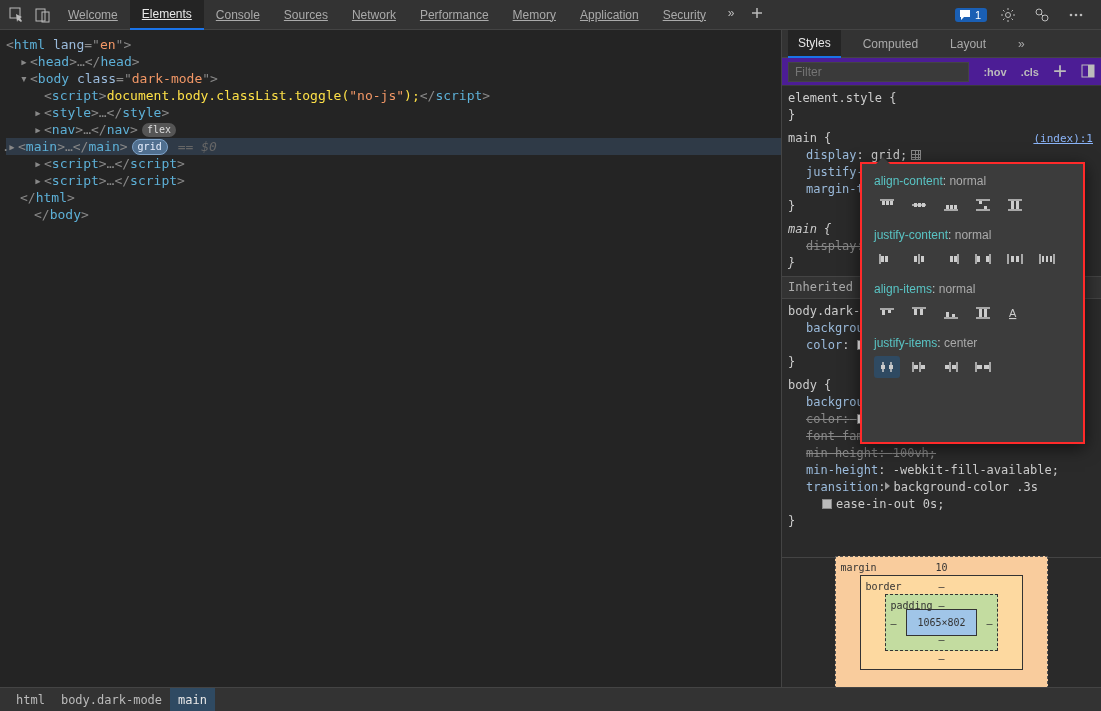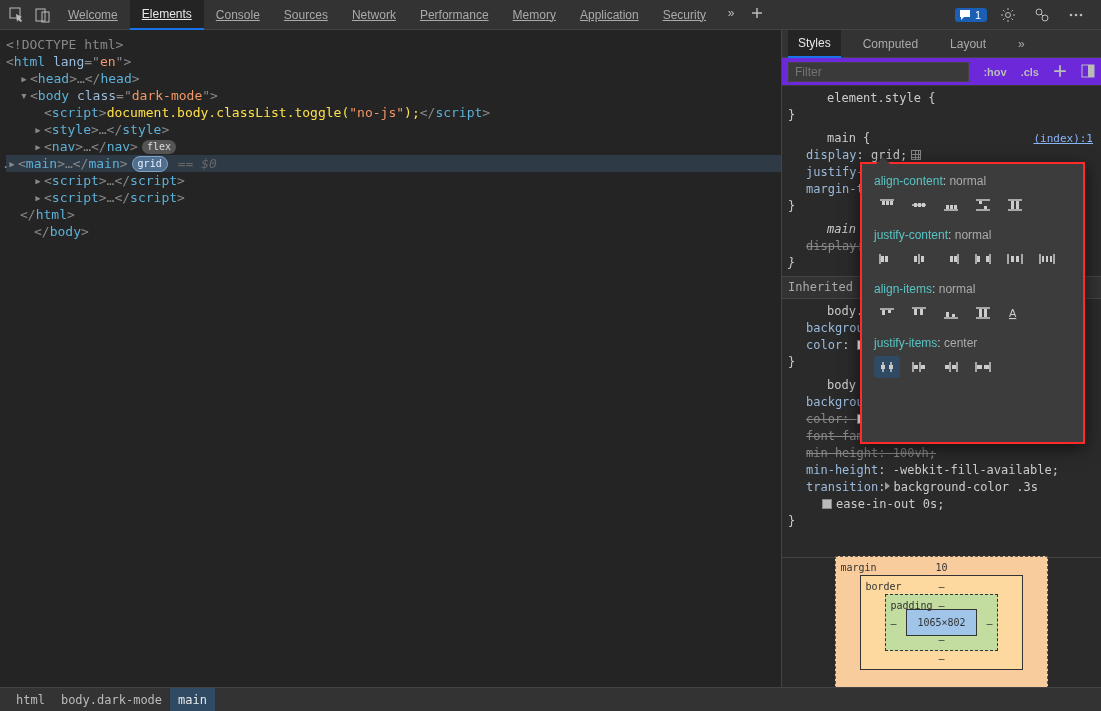--- a/index.html
+++ b/index.html
@@ -92,33 +92,33 @@
     padding: 0 6px; gap: 12px;
   }
   .subtab {
     padding: 0 10px; height: 28px; display: flex; align-items: center;
     color: #aaa; cursor: pointer;
   }
   .subtab.active { background: #242424; color: #e8e8e8; border-bottom: 2px solid #1a73e8; }
 
   .filter-row {
     display: flex; align-items: center; height: 28px;
-    background: #6d28d9; border-bottom: 1px solid #3a3a3a;
+    background: #4c1d95; border-bottom: 1px solid #3a3a3a;
     padding: 0 6px; gap: 14px;
   }
   .filter-input {
     flex: 1; background: #3a3a3a; border: 1px solid #444;
     color: #ccc; height: 20px; padding: 0 6px; font-size: 12px;
   }
   .filter-btn { color: #bbb; font-size: 11px; cursor: pointer; }
   .filter-btn.bold { font-weight: bold; }
   .mini-ic { width: 14px; height: 14px; color: #bbb; }
 
   .styles-body { flex: 1; overflow: hidden; font-family: Consolas, monospace; font-size: 12px; padding: 4px 0 0 6px; line-height: 17px; position: relative; }
-  .rule-sel { color: #ccc; margin-left: 39px; }
+  .rule-sel { color: #ccc; }
   .rule-src { color: #8ab4f8; float: right; margin-right: 8px; text-decoration: underline; font-size: 11px; }
   .prop { padding-left: 18px; }
   .prop-name { color: #9bbbdc; }
   .prop-val { color: #ccc; }
   .strike { text-decoration: line-through; color: #888; }
   .inherited-hdr {
     background: #333; color: #aaa; padding: 2px 6px; margin: 4px -6px 4px -6px;
     border-top: 1px solid #444; border-bottom: 1px solid #444;
   }
   .chk { display:inline-block; width:10px; height:10px; background:#bbb; border:1px solid #888; margin-right:4px; vertical-align: -1px;}
@@ -263,21 +263,20 @@
           <circle cx="13" cy="8" r="1.3" fill="#bbb"></circle>
         </svg>
     </div>
   </div>
 </div>
 
 <div class="main-split">
 
   <div class="left-pane">
     <div class="dom-tree">
-      <div class="dom-node"><span class="tag-ang">&lt;!DOCTYPE html&gt;</span></div>
       <div class="dom-node"><span class="tag-ang">&lt;</span><span class="tag-name">html</span> <span class="attr-name">lang</span><span class="tag-ang">="</span><span class="attr-val">en</span><span class="tag-ang">"&gt;</span></div>
       <div class="dom-node indent1"><span class="arrow">▸</span><span class="tag-ang">&lt;</span><span class="tag-name">head</span><span class="tag-ang">&gt;…&lt;/</span><span class="tag-name">head</span><span class="tag-ang">&gt;</span></div>
       <div class="dom-node indent1"><span class="arrow">▾</span><span class="tag-ang">&lt;</span><span class="tag-name">body</span> <span class="attr-name">class</span><span class="tag-ang">="</span><span class="attr-val">dark-mode</span><span class="tag-ang">"&gt;</span></div>
       <div class="dom-node indent2"><span class="arrow"></span><span class="tag-ang">&lt;</span><span class="tag-name">script</span><span class="tag-ang">&gt;</span><span class="text-node">document.body.classList.toggle(</span><span class="js-str">"no-js"</span><span class="text-node">);</span><span class="tag-ang">&lt;/</span><span class="tag-name">script</span><span class="tag-ang">&gt;</span></div>
       <div class="dom-node indent2"><span class="arrow">▸</span><span class="tag-ang">&lt;</span><span class="tag-name">style</span><span class="tag-ang">&gt;…&lt;/</span><span class="tag-name">style</span><span class="tag-ang">&gt;</span></div>
       <div class="dom-node indent2"><span class="arrow">▸</span><span class="tag-ang">&lt;</span><span class="tag-name">nav</span><span class="tag-ang">&gt;…&lt;/</span><span class="tag-name">nav</span><span class="tag-ang">&gt;</span><span class="inline-badge">flex</span></div>
       <div class="dom-node indent2 dom-sel" style="position:relative;">
         <span class="row-ellipsis" style="left:-22px; top:0;">...</span>
         <span class="arrow">▸</span><span class="tag-ang">&lt;</span><span class="tag-name">main</span><span class="tag-ang">&gt;…&lt;/</span><span class="tag-name">main</span><span class="tag-ang">&gt;</span><span class="inline-badge blue">grid</span><span class="sel-extra">== $0</span>
       </div>

